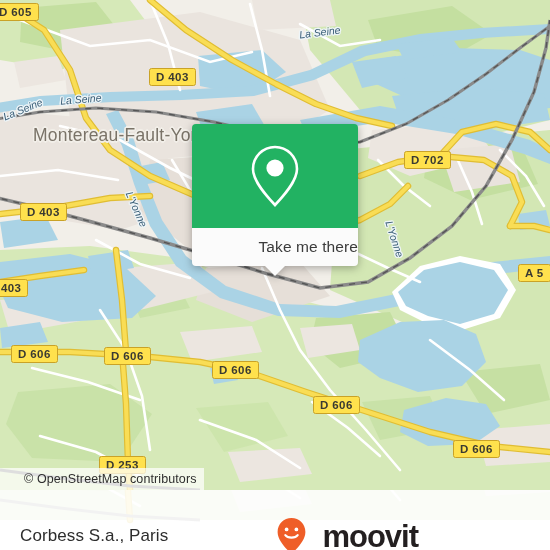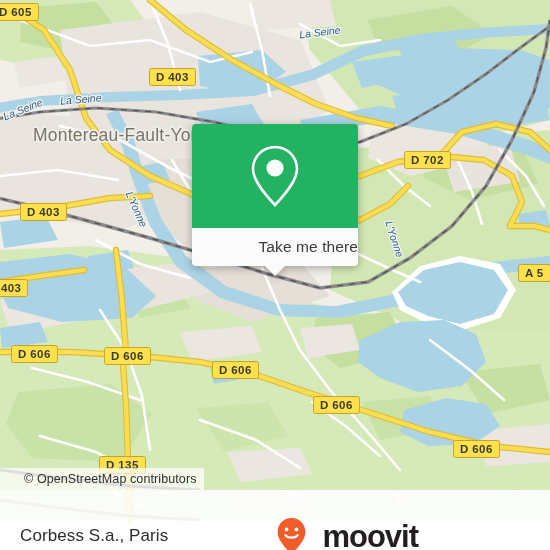--- a/index.html
+++ b/index.html
@@ -340,21 +340,21 @@
     <div class="shield" style="left:149px; top:68px;">D 403</div>
     <div class="shield" style="left:20px; top:203px;">D 403</div>
     <div class="shield" style="left:-6px; top:279px;">403</div>
     <div class="shield" style="left:404px; top:151px;">D 702</div>
     <div class="shield" style="left:518px; top:221px;margin-top:43px;">A 5</div>
     <div class="shield" style="left:11px; top:345px;">D 606</div>
     <div class="shield" style="left:104px; top:347px;">D 606</div>
     <div class="shield" style="left:212px; top:361px;">D 606</div>
     <div class="shield" style="left:313px; top:396px;">D 606</div>
     <div class="shield" style="left:453px; top:440px;">D 606</div>
-    <div class="shield" style="left:99px; top:456px;">D 135</div>
+    <div class="shield" style="left:99px; top:456px;">D 253</div>
   </div>
 
   <div id="attribution">
     <span>© OpenStreetMap contributors</span>
   </div>
 
   <div id="popup-card">
     <div id="card-green">
       <svg width="56" height="66" viewBox="0 0 56 66">
         <path d="M28 4 C15.8 4 6 13.8 6 26 C6 38.5 20 53.5 28 62 C36 53.5 50 38.5 50 26 C50 13.8 40.2 4 28 4 Z" fill="none" stroke="#ffffff" stroke-width="2.6"></path>

